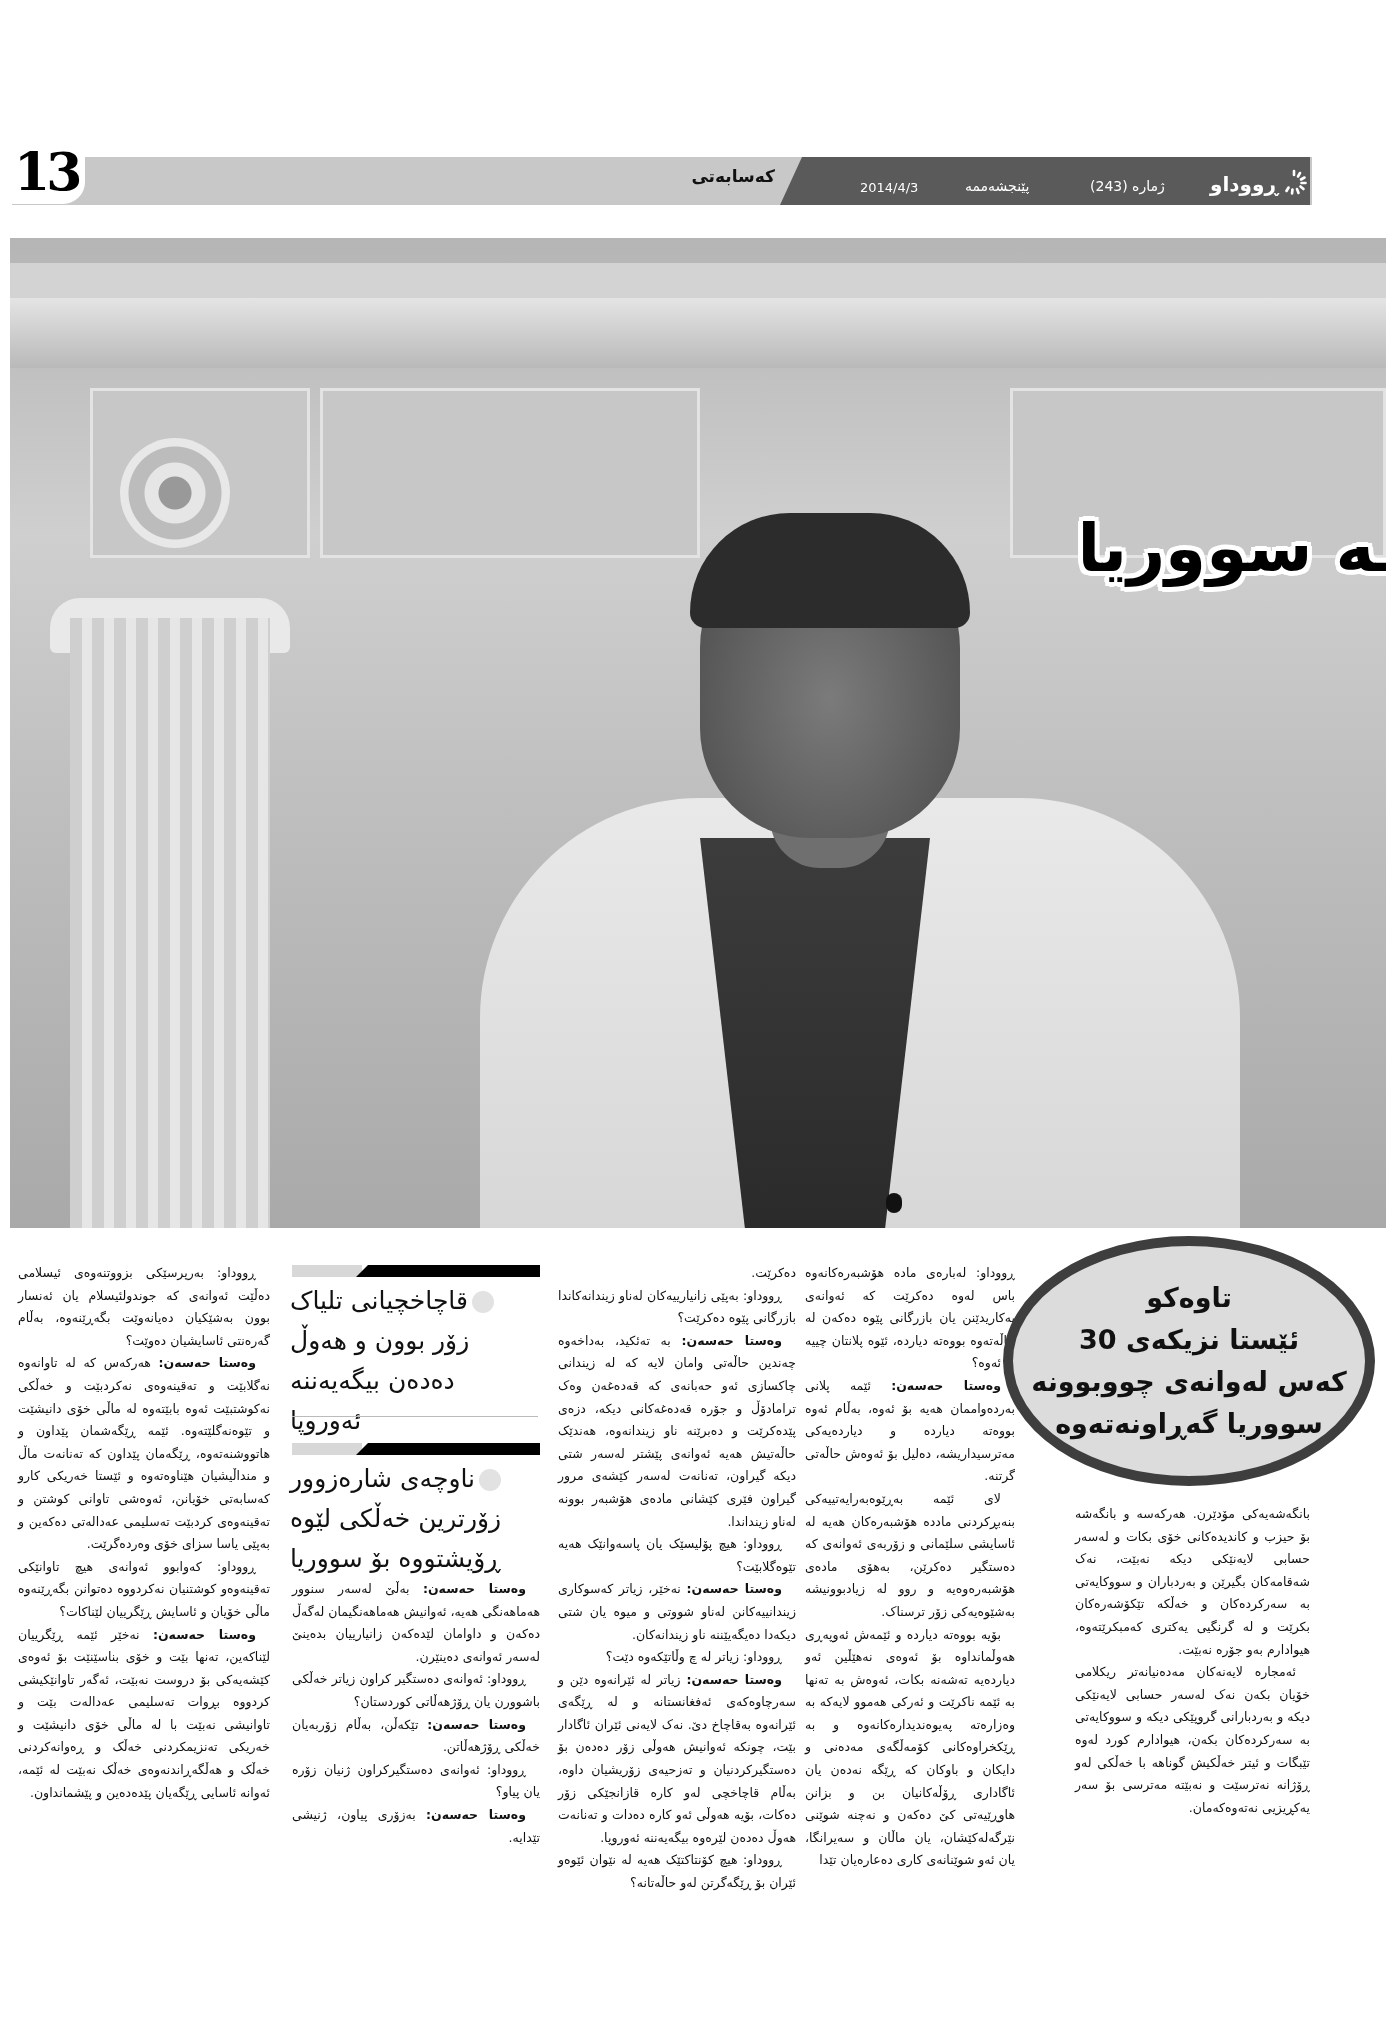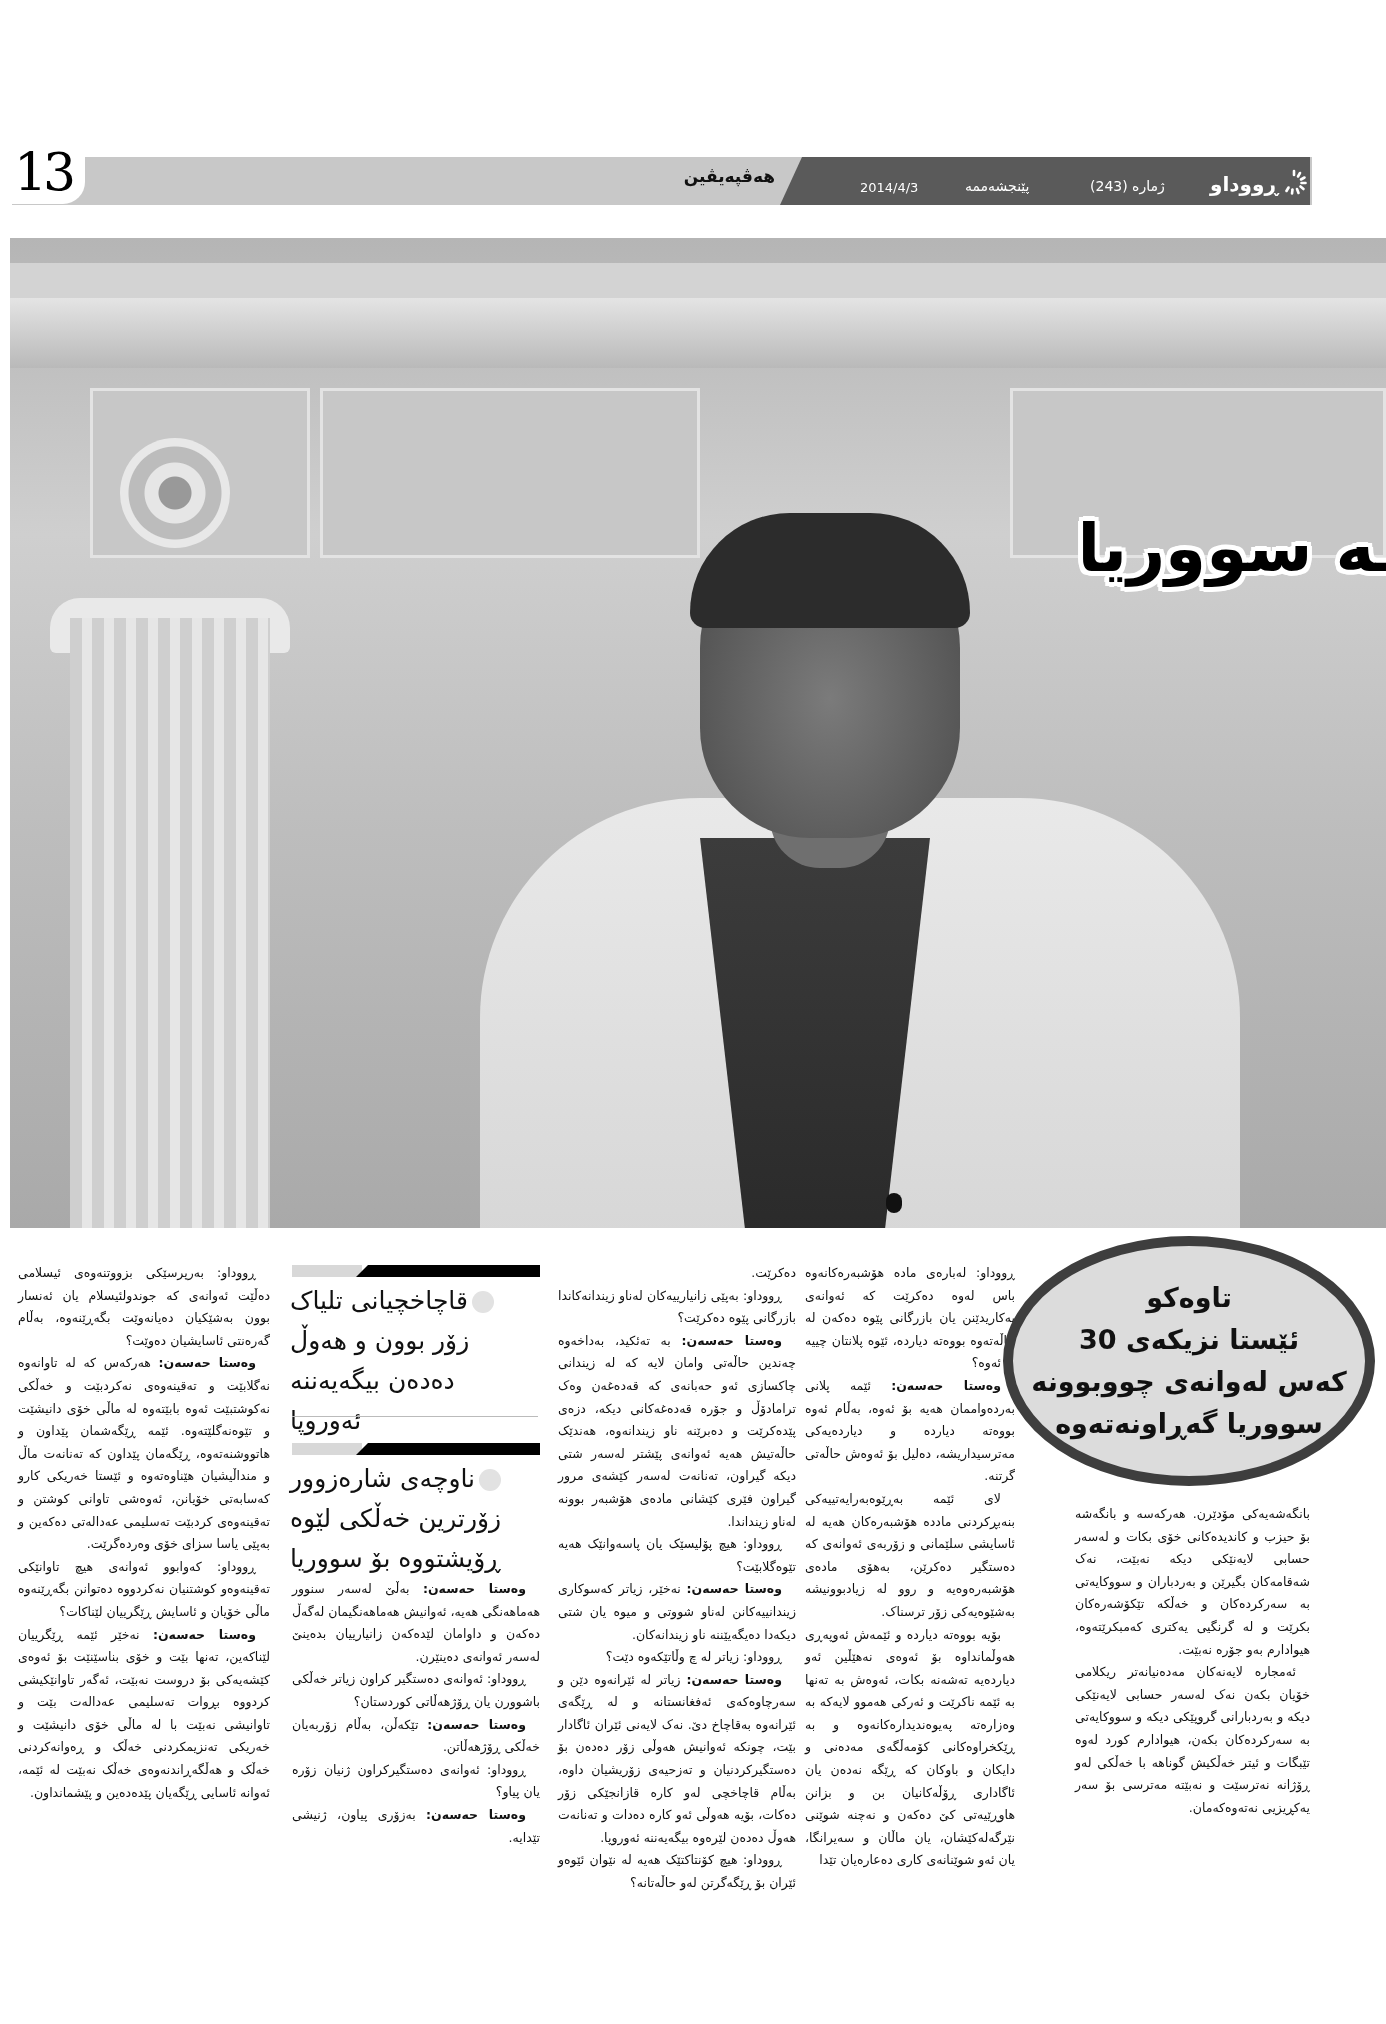--- a/index.html
+++ b/index.html
@@ -1,21 +1,21 @@
 <!DOCTYPE html>
 <html><head>
 <meta charset="utf-8">
 <style>
   * { box-sizing: border-box; margin: 0; padding: 0; }
   html, body { width: 1386px; height: 2024px; background: #ffffff; overflow: hidden; }
   body { position: relative; font-family: "DejaVu Sans", sans-serif; color: #111; }
 
   
   .page-num { position: absolute; left: 10px; top: 140px; width: 75px; height: 64px; background: #fff; border-radius: 0 0 22px 0; z-index: 3;
-    font-family: "DejaVu Serif", serif; font-weight: normal; font-size: 52px; line-height: 64px; color: #000; padding-left: 4px; letter-spacing: -4px; }
+    font-family: "DejaVu Serif", serif; font-weight: bold; font-size: 52px; line-height: 64px; color: #000; padding-left: 4px; letter-spacing: -4px; }
   .hdr-light { position: absolute; left: 12px; top: 157px; width: 1300px; height: 48px; background: #c8c8c8; }
   .hdr-dark { position: absolute; left: 780px; top: 157px; width: 530px; height: 48px; background: #5a5a5a;
     clip-path: polygon(22px 0, 100% 0, 100% 100%, 0 100%); }
   .section-name { position: absolute; left: 660px; top: 166px; width: 115px; text-align: right; font-weight: bold; font-size: 17px; color: #111; direction: rtl; }
   .hdr-date { position: absolute; left: 860px; top: 180px; font-size: 13px; color: #fff; }
   .hdr-day { position: absolute; left: 965px; top: 178px; font-size: 14px; color: #fff; direction: rtl; }
   .hdr-issue { position: absolute; left: 1090px; top: 178px; font-size: 14px; color: #fff; direction: rtl; }
   .logo { position: absolute; left: 1210px; top: 162px; height: 34px; display: flex; align-items: flex-end; gap: 2px; }
   .logo-text { font-weight: bold; font-size: 20px; color: #fff; }
   .logo-burst { width: 28px; height: 28px; }
@@ -65,21 +65,21 @@
   .side-title { font-size: 25px; line-height: 40px; color: #111; text-align: left; padding-right: 8px; margin-top: 4px; }
   .bullet { display: inline-block; width: 22px; height: 22px; border-radius: 50%; background: #e2e2e2; vertical-align: middle; margin-left: 4px; }
   .side-divider { position: absolute; left: 292px; top: 1416px; width: 246px; height: 1px; background: #bbb; }
 </style>
 </head>
 <body>
 
 <div class="hdr-light"></div>
 <div class="hdr-dark"></div>
 <div class="page-num">13</div>
-<div class="section-name">هەڤپەیڤین</div>
+<div class="section-name">کەسابەتی</div>
 <div class="hdr-date">2014/4/3</div>
 <div class="hdr-day">پێنجشەممە</div>
 <div class="hdr-issue">ژمارە (243)</div>
 <div class="logo">
   <span class="logo-text">ڕووداو</span>
   <svg class="logo-burst" viewBox="0 0 28 28">
     <g stroke="#fff" stroke-width="2.6" stroke-linecap="round">
       <line x1="14" y1="3" x2="14" y2="7"></line>
         <line x1="20" y1="5" x2="18" y2="8.5"></line>
       <line x1="24.5" y1="9.5" x2="21" y2="11.5"></line>

